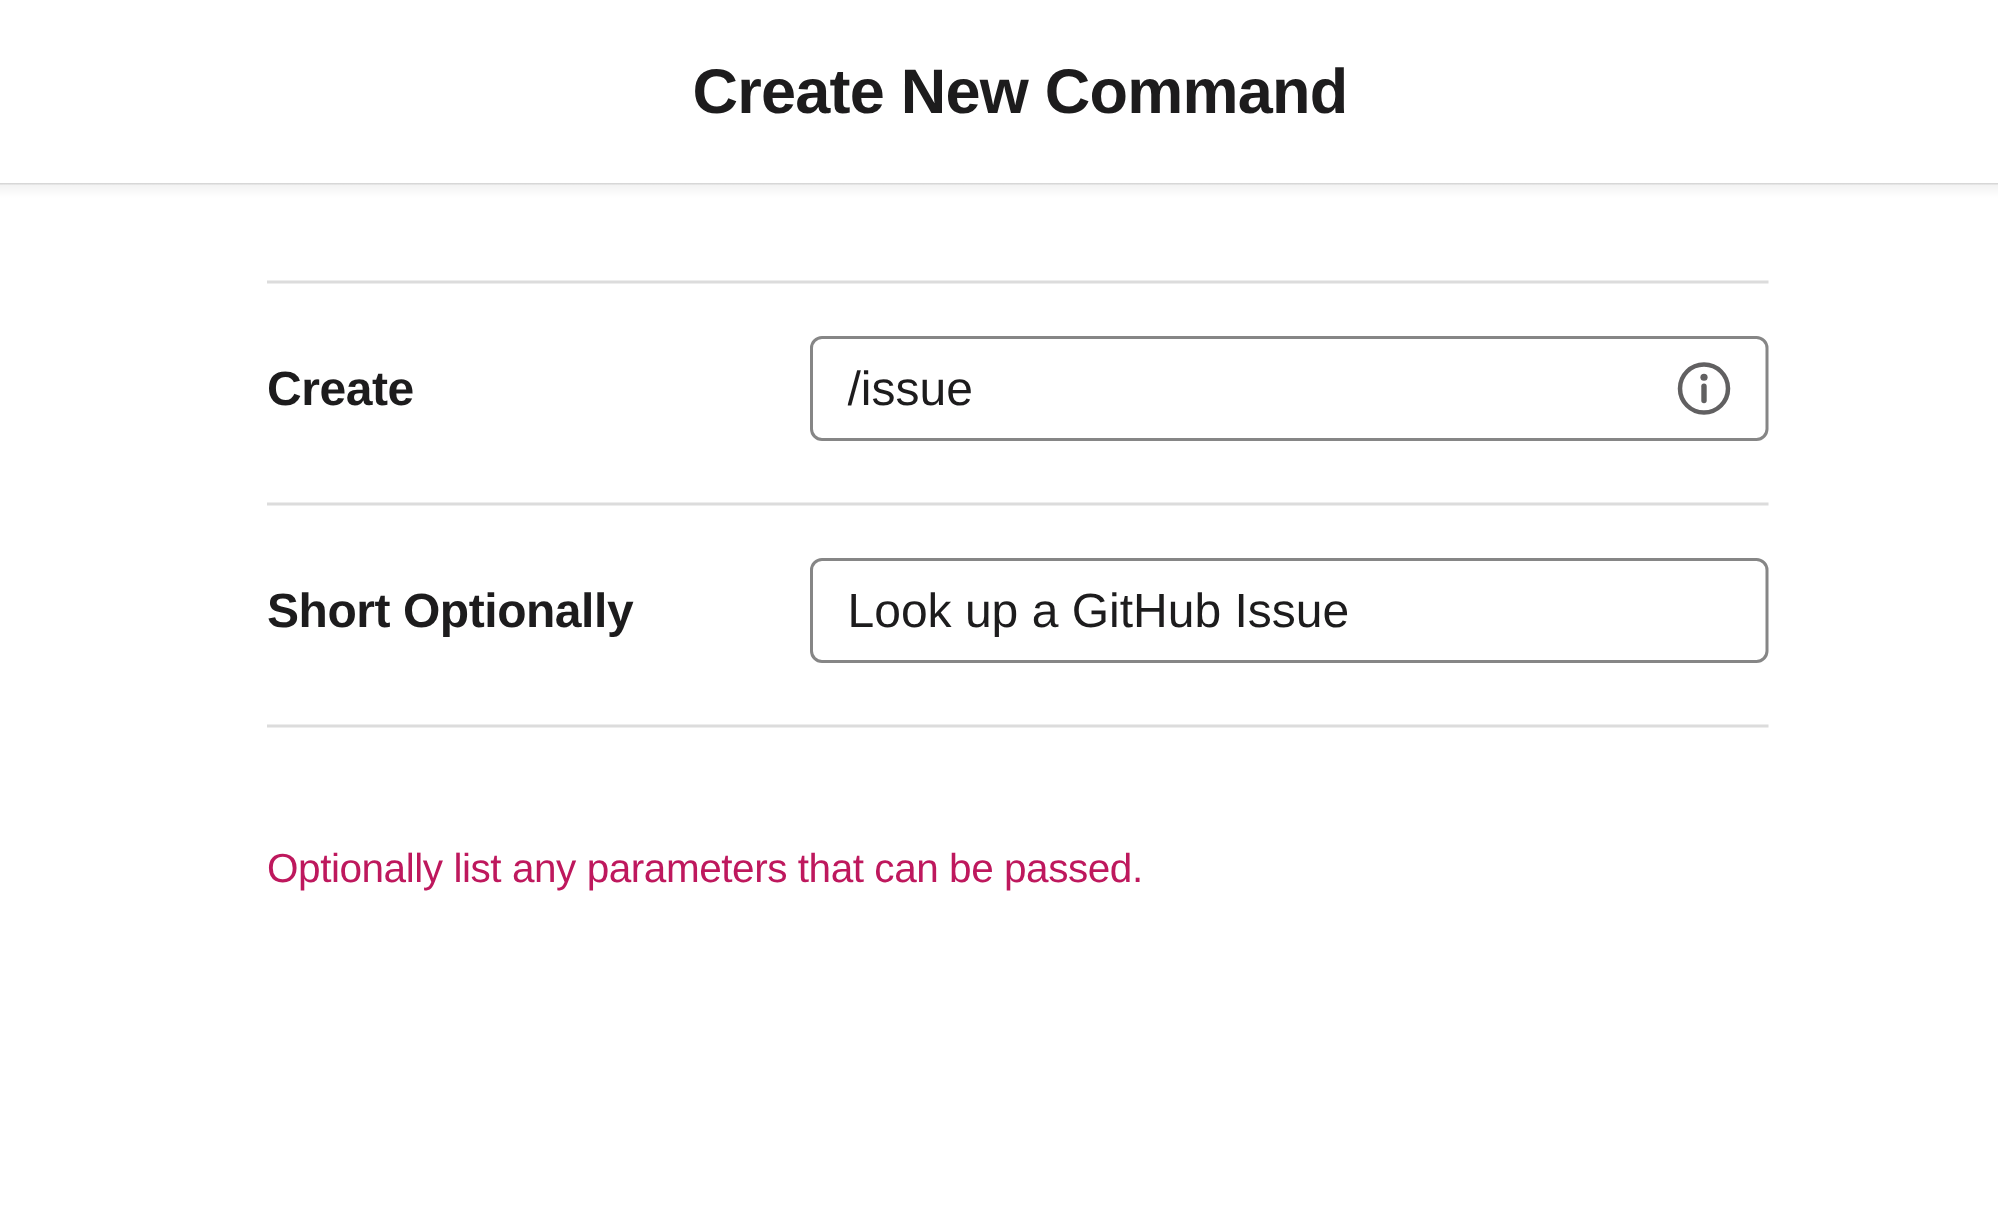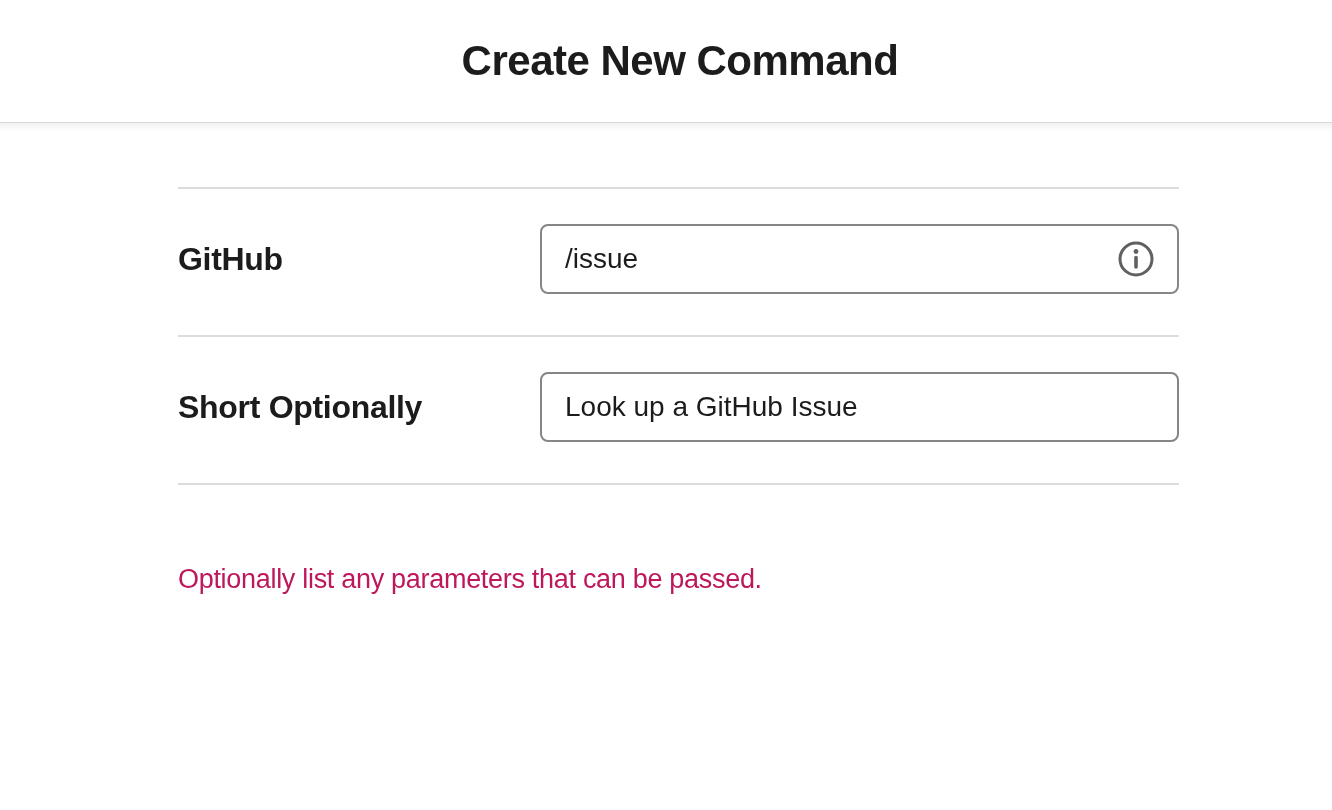--- a/index.html
+++ b/index.html
@@ -66,21 +66,21 @@
     position: relative;
     width: 100%;
   }
   .text-input {
     width: 100%;
     height: 70px;
     border: 2px solid #868686;
     border-radius: 8px;
     background: #ffffff;
     font-family: "Liberation Sans", sans-serif;
-    font-size: 28px;
+    font-size: 32px;
     color: #1d1c1d;
     padding: 0 70px 0 23px;
     outline: none;
   }
   .text-input.no-icon { }
   .info-icon {
     position: absolute;
     right: 24px;
     top: 50%;
     transform: translateY(-50%);
@@ -101,21 +101,21 @@
 
 <div>
 
   <header class="page-header">
     <h1 class="page-title">Create New Command</h1>
   </header>
 
   <main class="content">
 
     <div class="form-row">
-      <div class="row-label">GitHub</div>
+      <div class="row-label">Create</div>
       <div class="field-col">
         <div class="input-wrap">
           <input type="text" class="text-input" value="/issue" style="">
           <svg class="info-icon" viewBox="0 0 38 38">
             <circle cx="19" cy="19" r="16" fill="none" stroke="#616061" stroke-width="3"></circle>
             <circle cx="19" cy="11.5" r="2.4" fill="#616061"></circle>
             <line x1="19" y1="17.5" x2="19" y2="27" stroke="#616061" stroke-width="3.6" stroke-linecap="round"></line>
           </svg>
         </div>
       </div>

